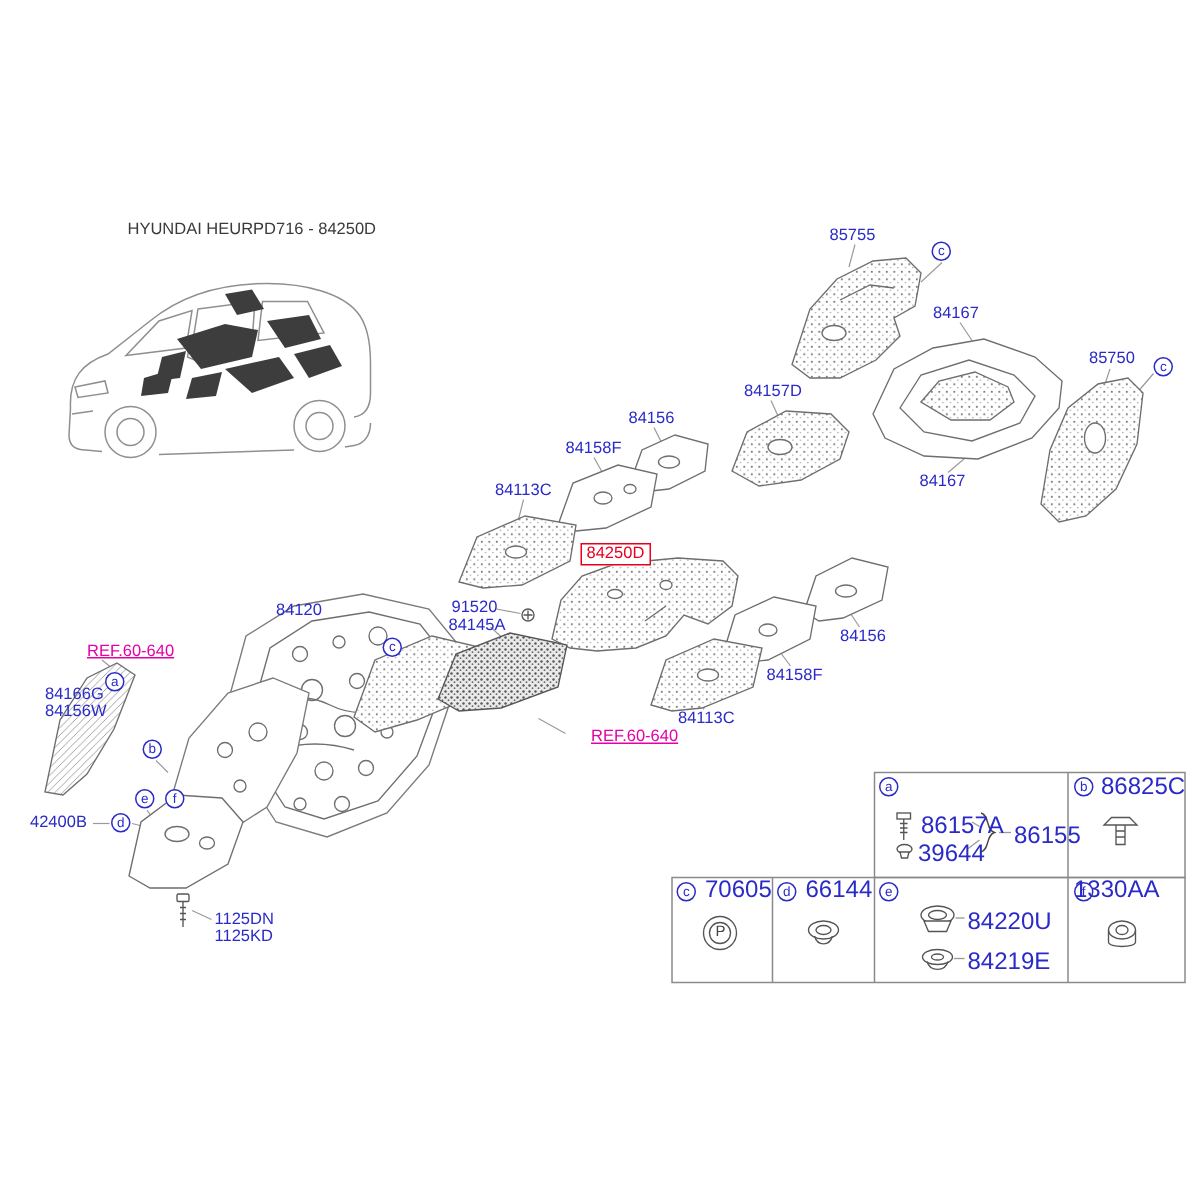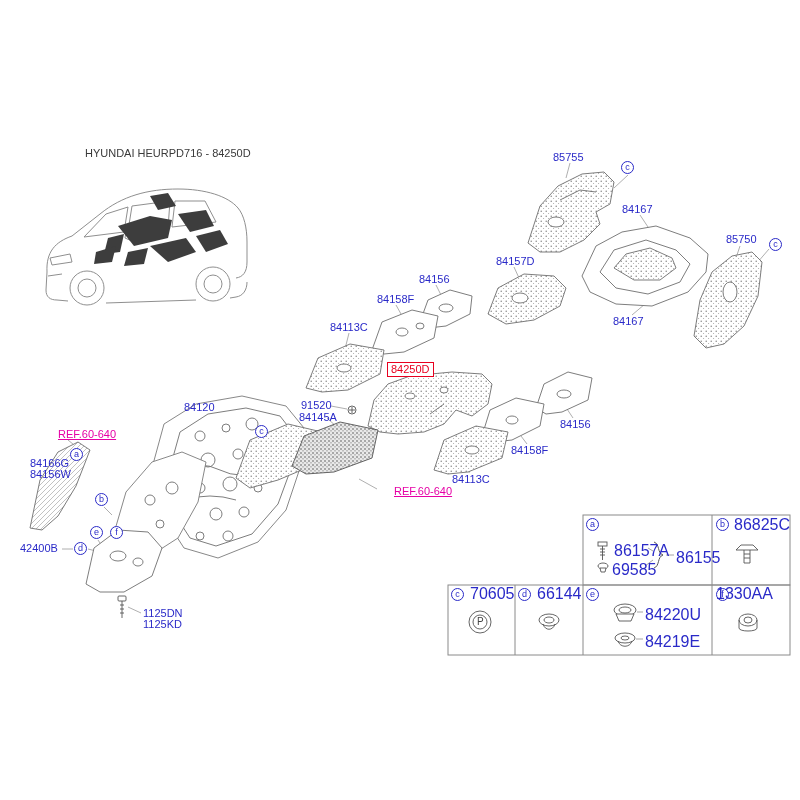--- a/index.html
+++ b/index.html
@@ -285,21 +285,21 @@
 <div class="co" style="left:74px;top:542px">d</div>
 
 <div class="co" style="left:586px;top:518px">a</div>
 <div class="co" style="left:716px;top:518px">b</div>
 <div class="co" style="left:451px;top:588px">c</div>
 <div class="co" style="left:518px;top:588px">d</div>
 <div class="co" style="left:586px;top:588px">e</div>
 <div class="co" style="left:716px;top:588px">f</div>
 
 <div class="tbl-lbl" style="left:614px;top:542px">86157A</div>
-<div class="tbl-lbl" style="left:612px;top:561px">69585</div>
+<div class="tbl-lbl" style="left:612px;top:561px">39644</div>
 <div class="tbl-lbl" style="left:676px;top:549px">86155</div>
 <div class="tbl-lbl" style="left:734px;top:516px">86825C</div>
 <div class="tbl-lbl" style="left:470px;top:585px">70605</div>
 <div class="tbl-lbl" style="left:537px;top:585px">66144</div>
 <div class="tbl-lbl" style="left:645px;top:606px">84220U</div>
 <div class="tbl-lbl" style="left:645px;top:633px">84219E</div>
 <div class="tbl-lbl" style="left:716px;top:585px">1330AA</div>
 
 <span class="pletter" style="left:477px;top:616px">P</span>
 

